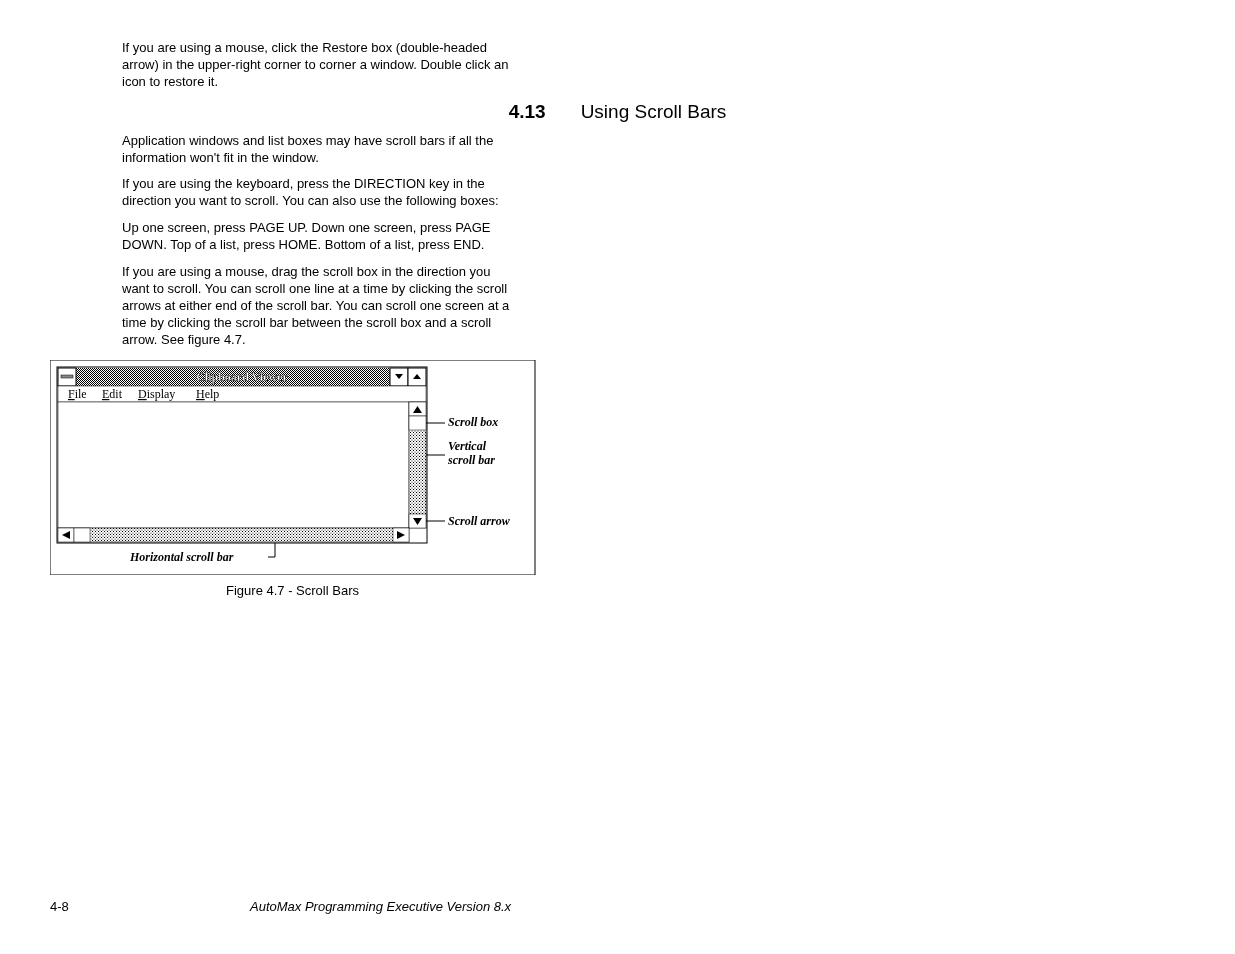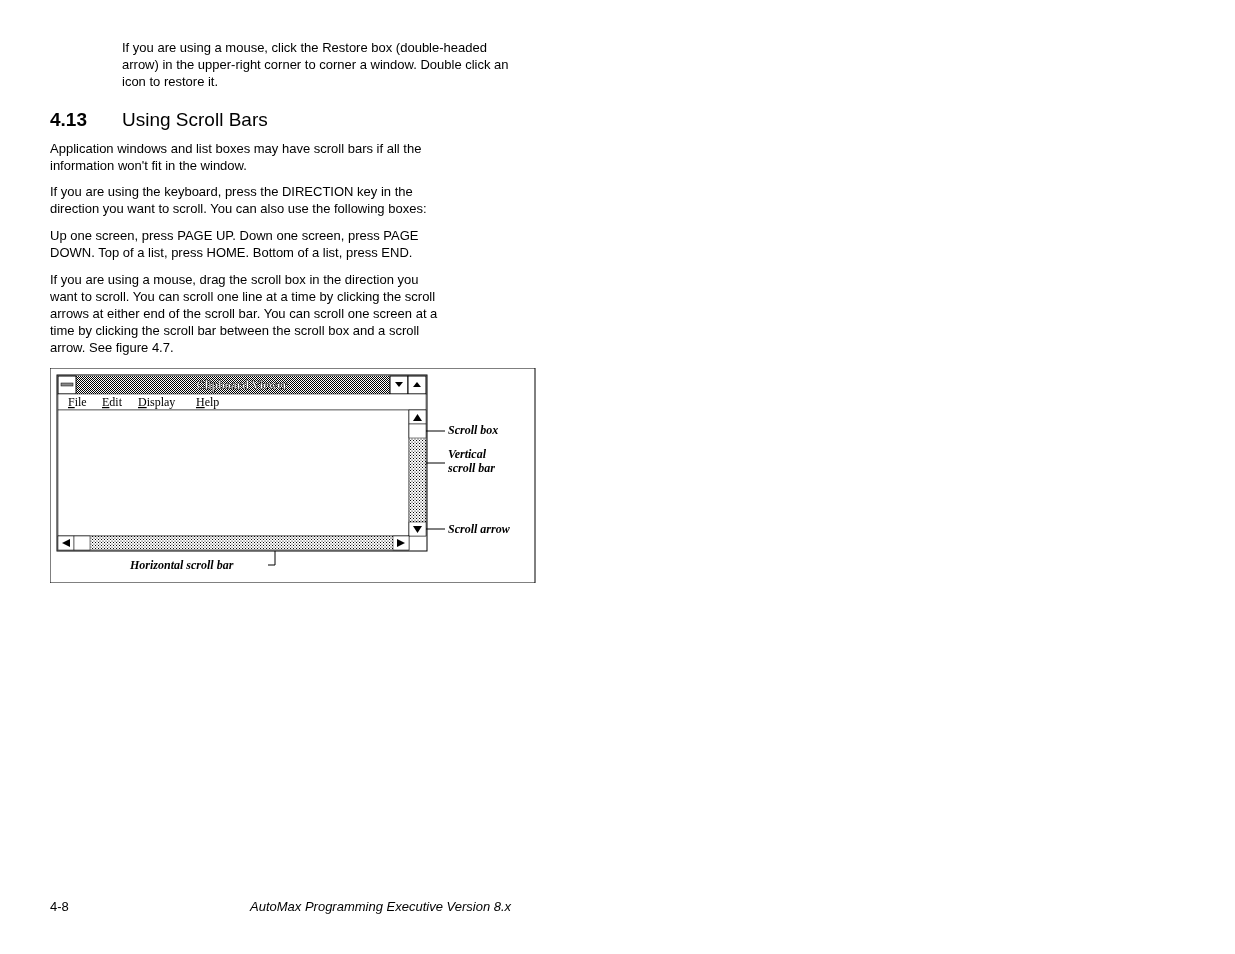--- a/index.html
+++ b/index.html
@@ -13,33 +13,35 @@
     box-sizing: border-box;
     position: relative;
   }
   .intro {
     margin-left: 72px;
     width: 390px;
     line-height: 1.3;
   }
   .section-row {
     display: flex;
-    margin-top: 18px;
+    margin-top: 10px;
+    justify-content: center;
   }
   .sec-num {
     font-weight: bold;
     font-size: 19px;
     width: 72px;
     flex: 0 0 72px;
   }
   .sec-title {
     font-weight: normal;
     font-size: 19px;
   }
   .para {
+    margin-left: 72px;
     width: 390px;
     line-height: 1.3;
     margin-top: 10px;
   }
   .figure-wrap {
     margin-top: 12px;
     margin-left: 0;
   }
   .figure-caption {
     text-align: center;
@@ -152,18 +154,19 @@
   <text x="398" y="90" font-family="Georgia, serif" font-style="italic" font-weight="bold" font-size="12">Vertical</text>
   <text x="398" y="104" font-family="Georgia, serif" font-style="italic" font-weight="bold" font-size="12">scroll bar</text>
 
   <line x1="376" y1="161" x2="395" y2="161" stroke="#000"></line>
   <text x="398" y="165" font-family="Georgia, serif" font-style="italic" font-weight="bold" font-size="12">Scroll arrow</text>
 
   <line x1="225" y1="183" x2="225" y2="197" stroke="#000"></line>
   <line x1="225" y1="197" x2="218" y2="197" stroke="#000"></line>
   <text x="80" y="201" font-family="Georgia, serif" font-style="italic" font-weight="bold" font-size="12">Horizontal scroll bar</text>
 </svg>
+<div class="figure-caption">Figure 4.7 - Scroll Bars</div>
 </div>
 
 <div class="footer">
   <span class="footer-page">4-8</span>
   <span class="footer-title">AutoMax Programming Executive Version 8.x</span>
 </div>
 
 </body></html>

